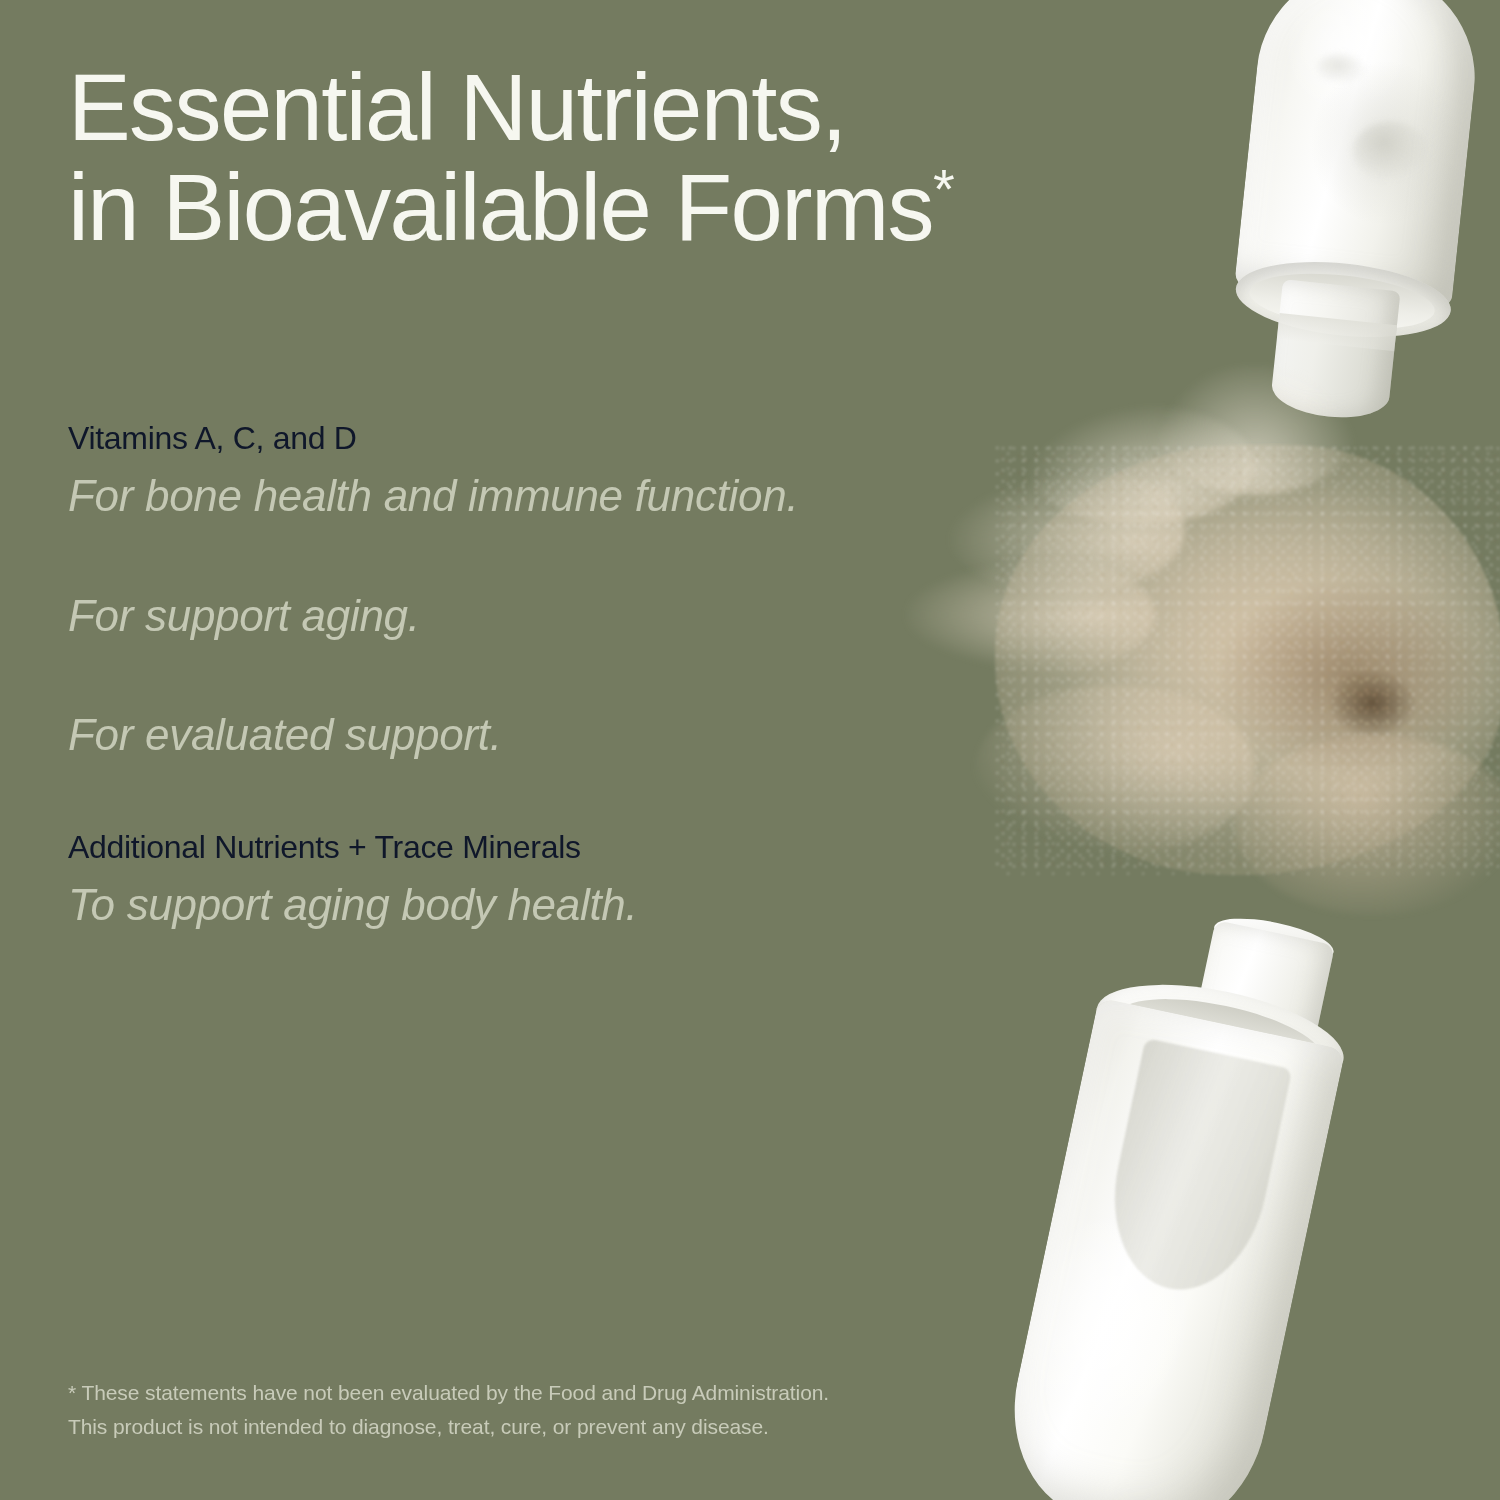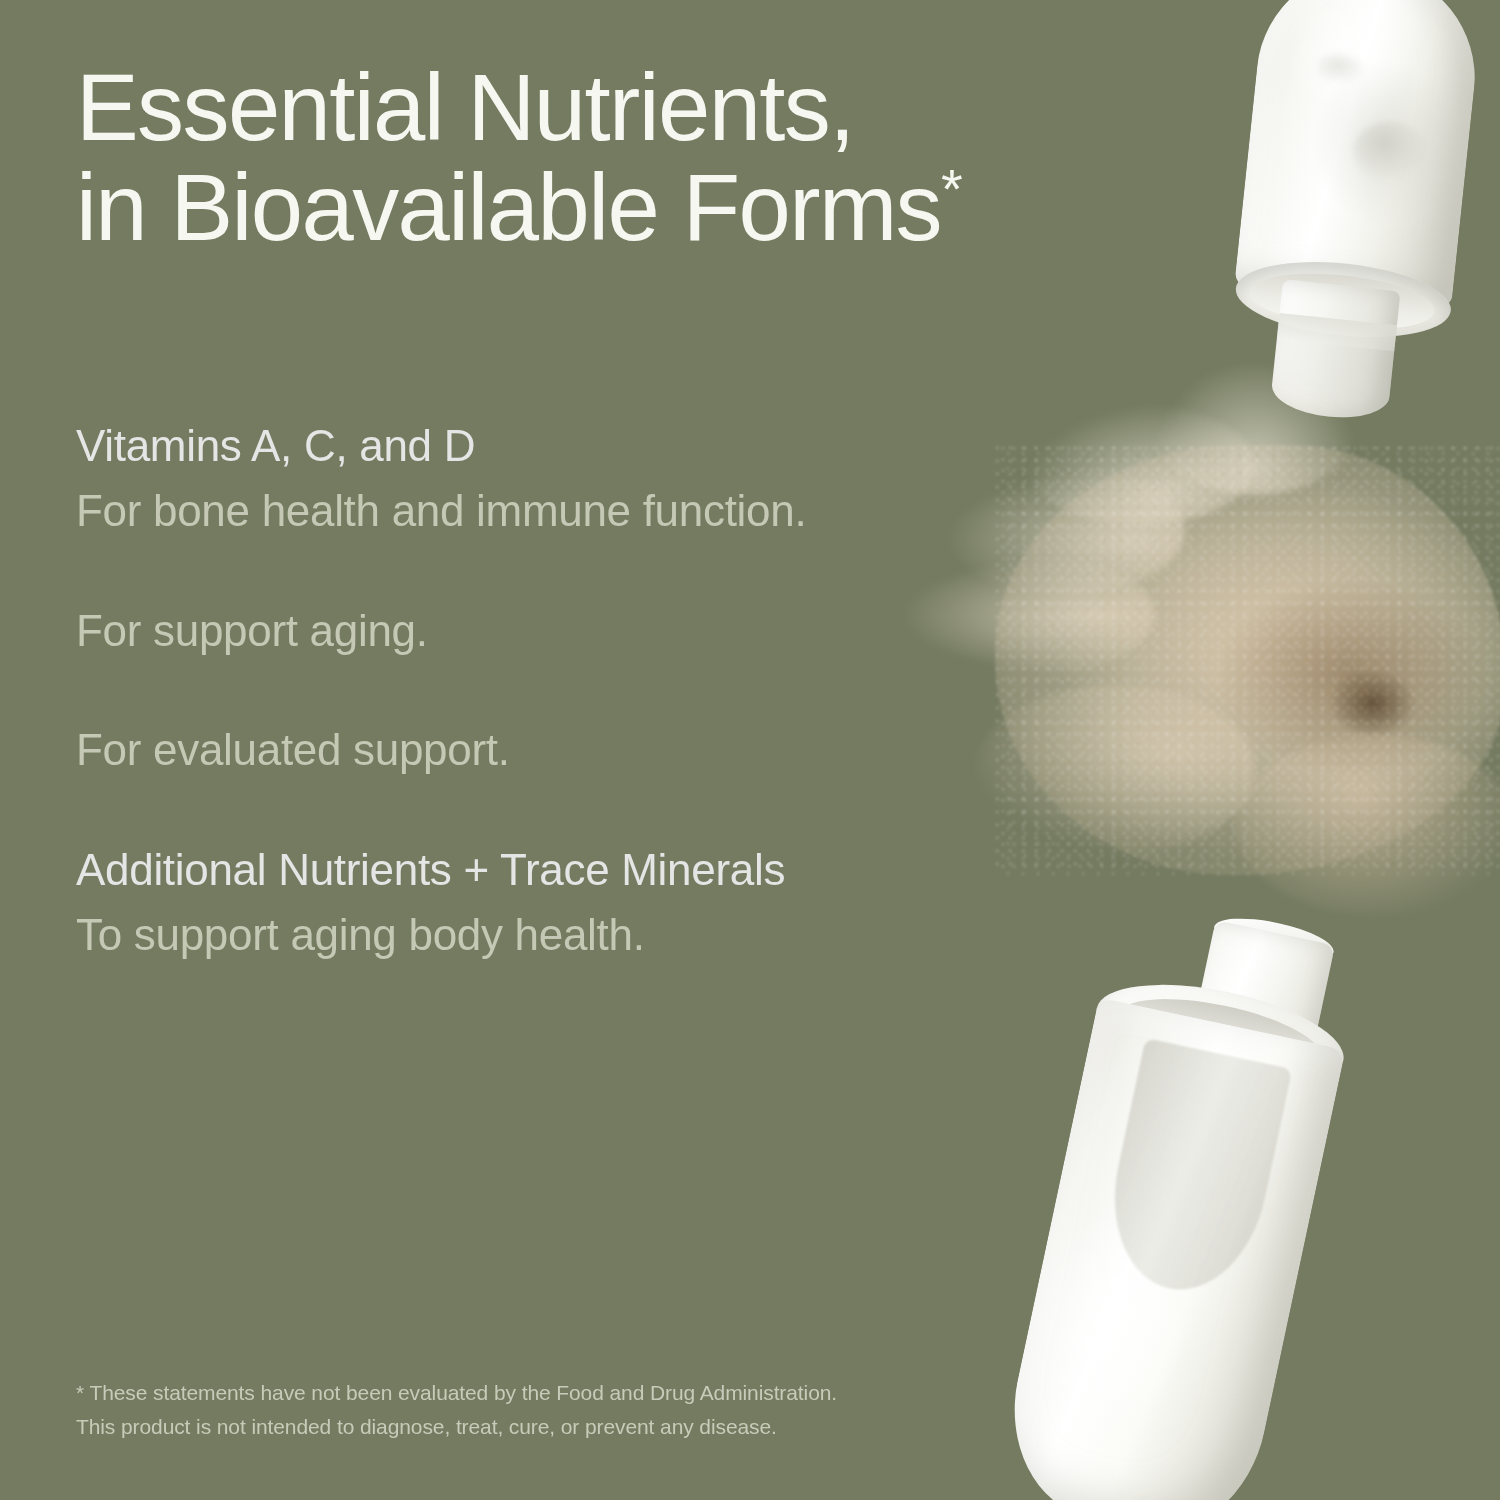--- a/index.html
+++ b/index.html
@@ -204,21 +204,21 @@
   .spray-d { left:70px;  top:280px; width:280px; height:170px;
     background:radial-gradient(ellipse at 72% 38%, rgba(216,203,180,.82), rgba(216,203,180,0) 74%); }
   .spray-e { left:330px; top:330px; width:280px; height:180px;
     background:radial-gradient(ellipse at 45% 32%, rgba(201,184,157,.85), rgba(201,184,157,0) 76%); }
   .spray-f { left:250px; top:-40px; width:200px; height:130px;
     background:radial-gradient(ellipse at 50% 80%, rgba(240,234,220,.7), rgba(240,234,220,0) 74%); }
 
   
   #content {
     position:absolute;
-    left:8px; top:0;
+    left:0; top:0;
     width:1000px; height:1096px;
   }
 
   #headline {
     position:absolute;
     left:68px; top:58px;
     width:1010px;
     font-size:94px;
     line-height:1.06;
     font-weight:400;
@@ -235,33 +235,34 @@
 
   #nutrient-list {
     position:absolute;
     left:68px; top:418px;
     width:900px;
     list-style:none;
   }
   .nutrient-item { margin-bottom:64px; }
   .nutrient-item:last-child { margin-bottom:12px; }
   .nutrient-title {
-    font-size:44px;
+    font-size:32px;
     line-height:1.26;
     font-weight:400;
     letter-spacing:-.3px;
-    color:#e5e5e5;
+    color:#0f172a;
   }
   .nutrient-desc {
     font-size:44px;
     line-height:1.26;
     font-weight:400;
     letter-spacing:-.3px;
     color:#c4c8b4;
     margin-top:10px;
+    font-style:italic;
   }
 
   #disclaimer {
     position:absolute;
     left:68px; top:1376px;
     width:940px;
     font-size:21px;
     line-height:1.62;
     font-weight:400;
     letter-spacing:-.1px;

